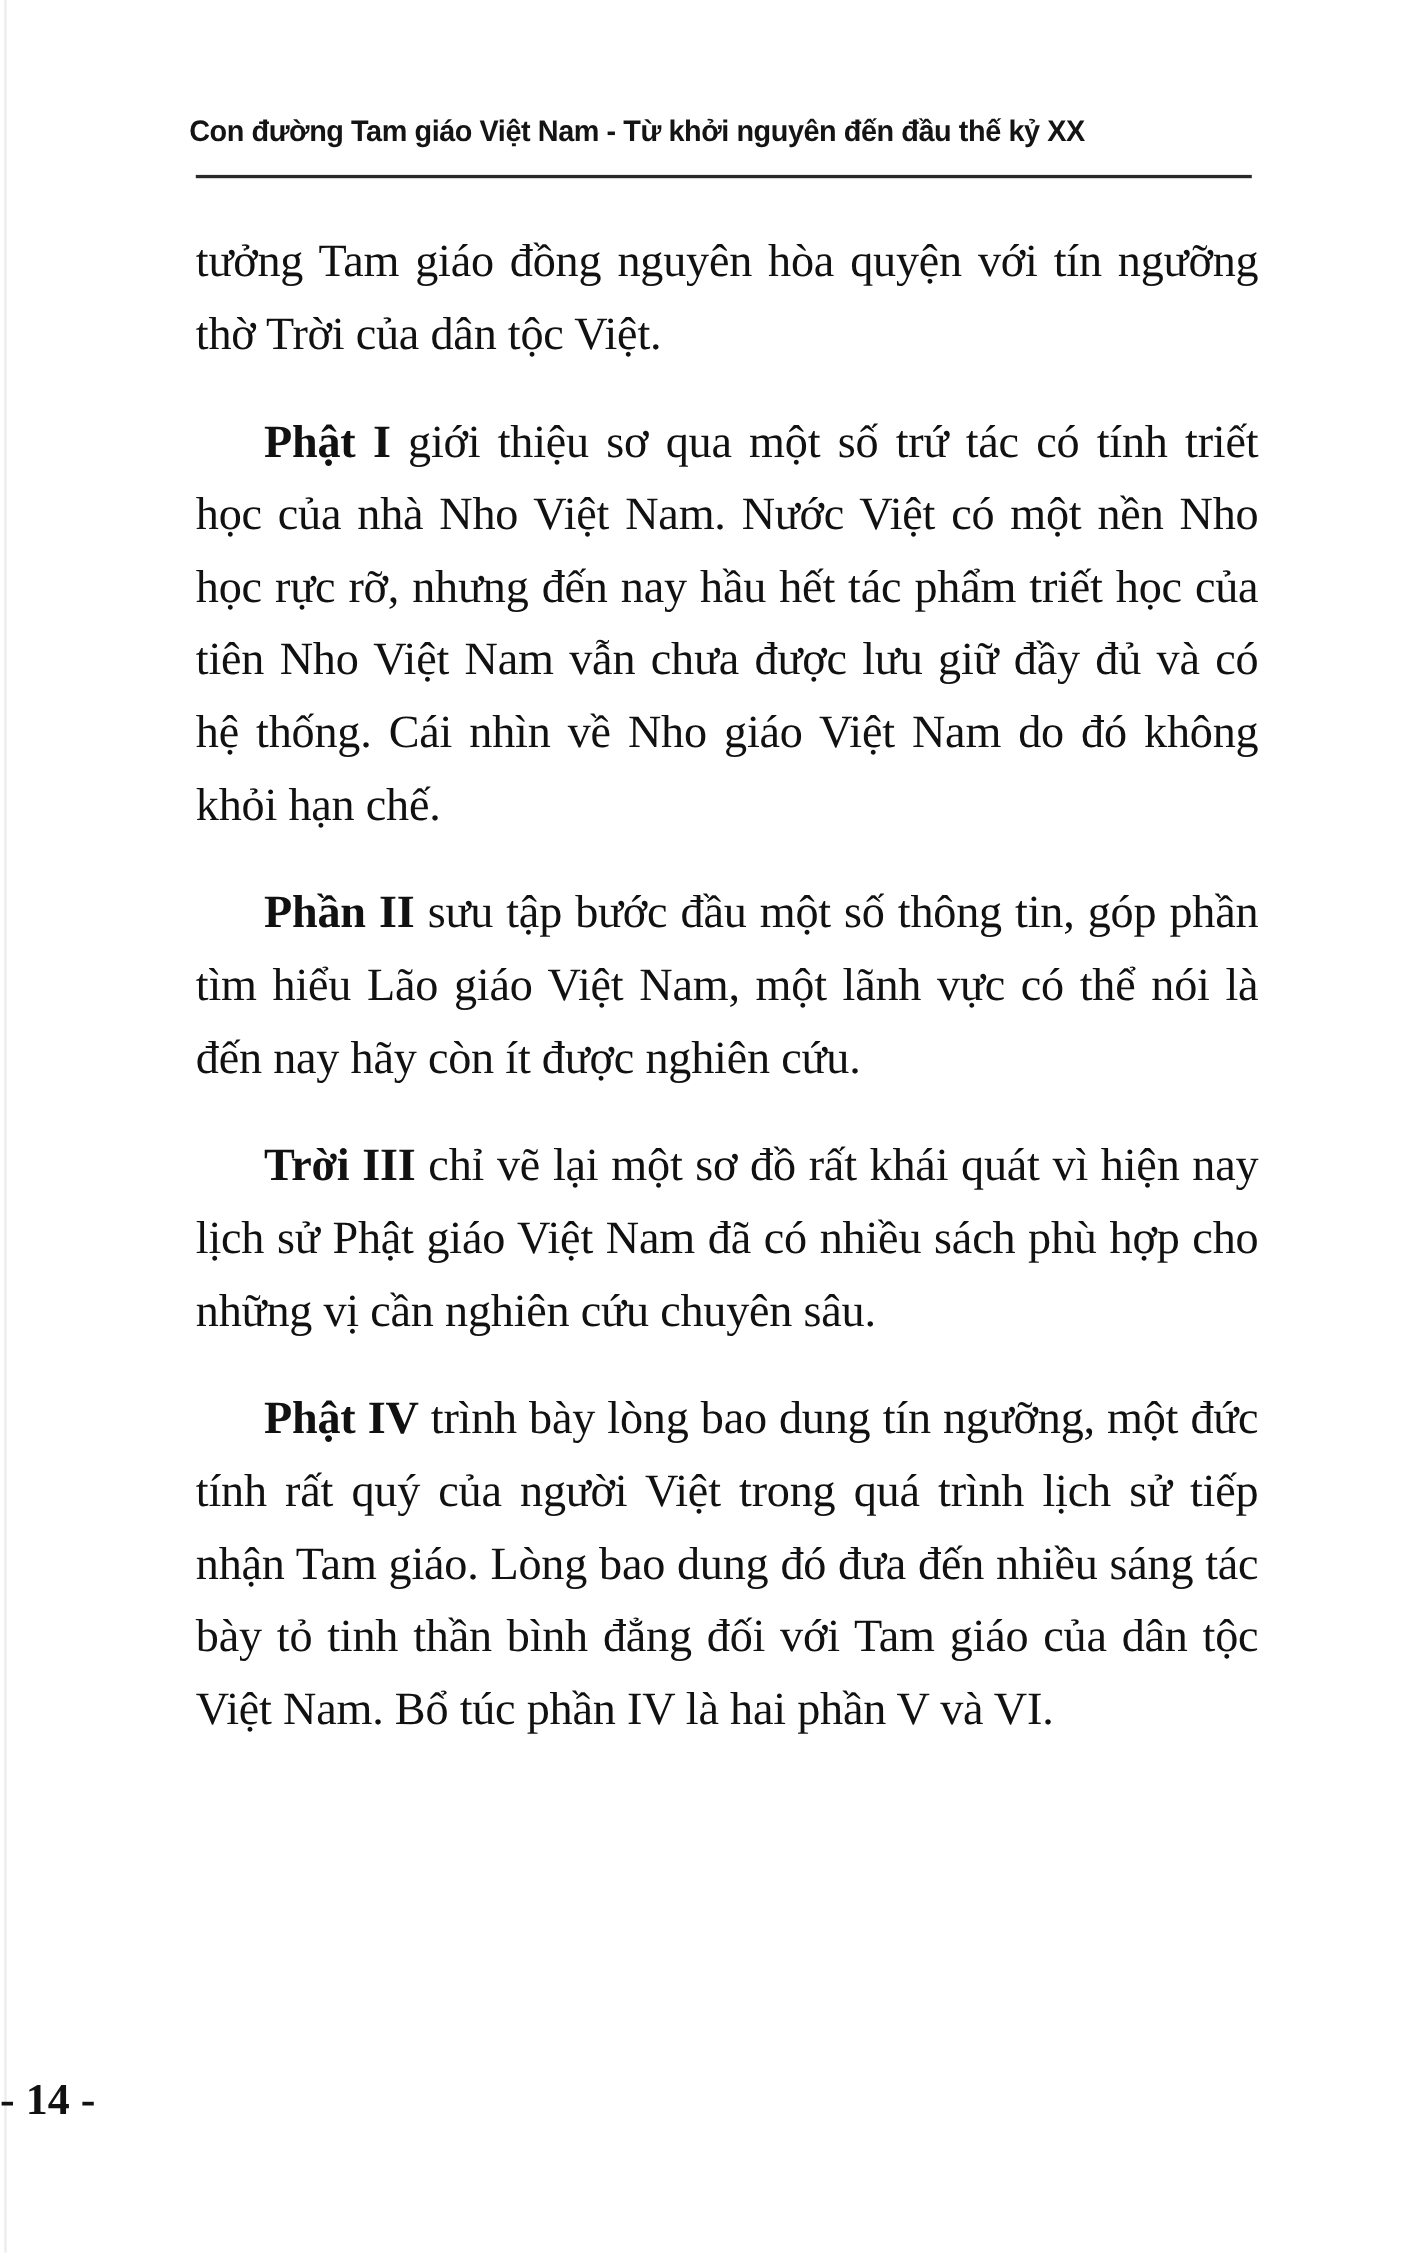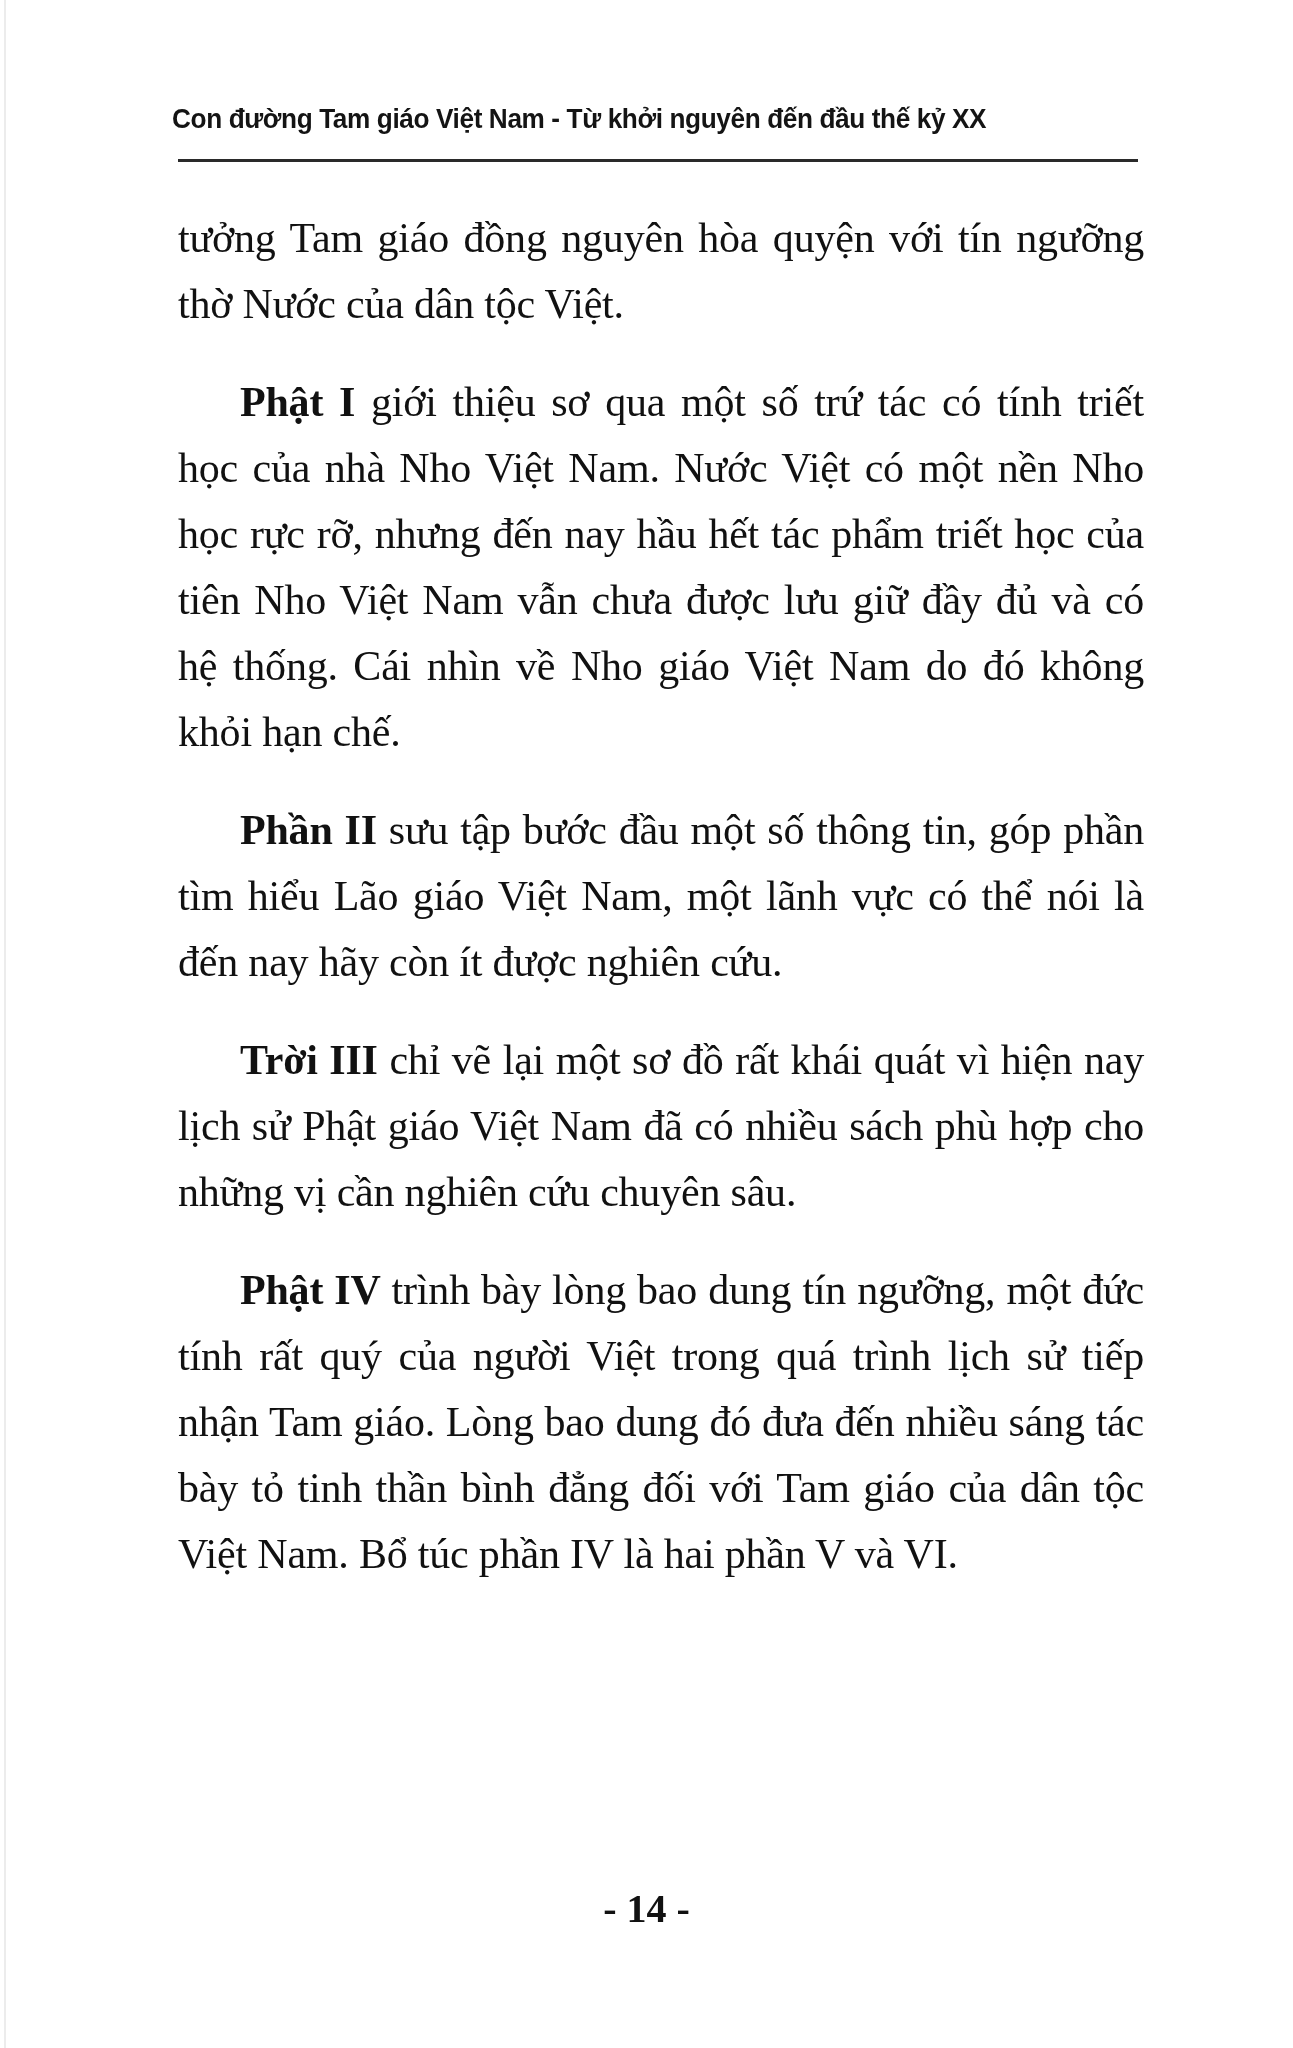--- a/index.html
+++ b/index.html
@@ -62,37 +62,37 @@
       text-indent: 62px;
     }
     .para .lead {
       font-weight: bold;
     }
     .page-number {
       position: absolute;
       left: 0;
       width: 1293px;
       top: 1885px;
-      text-align: center;
+      text-align: left;
       font-size: 40px;
       font-weight: bold;
       color: #111111;
     }
   </style>
 </head>
 <body>
 
 <div class="page-edge"></div>
 
 <div class="running-header">Con đường Tam giáo Việt Nam - Từ khởi nguyên đến đầu thế kỷ XX</div>
 <div class="header-rule"></div>
 
 <div class="body-text">
   <p class="para">
-    <span>tưởng Tam giáo đồng nguyên hòa quyện với tín ngưỡng thờ Nước của dân tộc Việt.</span>
+    <span>tưởng Tam giáo đồng nguyên hòa quyện với tín ngưỡng thờ Trời của dân tộc Việt.</span>
   </p>
   <p class="para indent"><span class="lead">Phật I</span><span> giới thiệu sơ qua một số trứ tác có tính triết học của nhà Nho Việt Nam. Nước Việt có một nền Nho học rực rỡ, nhưng đến nay hầu hết tác phẩm triết học của tiên Nho Việt Nam vẫn chưa được lưu giữ đầy đủ và có hệ thống. Cái nhìn về Nho giáo Việt Nam do đó không khỏi hạn chế.</span></p>
   <p class="para indent"><span class="lead">Phần II</span><span> sưu tập bước đầu một số thông tin, góp phần tìm hiểu Lão giáo Việt Nam, một lãnh vực có thể nói là đến nay hãy còn ít được nghiên cứu.</span></p>
   <p class="para indent"><span class="lead">Trời III</span><span> chỉ vẽ lại một sơ đồ rất khái quát vì hiện nay lịch sử Phật giáo Việt Nam đã có nhiều sách phù hợp cho những vị cần nghiên cứu chuyên sâu.</span></p>
   <p class="para indent"><span class="lead">Phật IV</span><span> trình bày lòng bao dung tín ngưỡng, một đức tính rất quý của người Việt trong quá trình lịch sử tiếp nhận Tam giáo. Lòng bao dung đó đưa đến nhiều sáng tác bày tỏ tinh thần bình đẳng đối với Tam giáo của dân tộc Việt Nam. Bổ túc phần IV là hai phần V và VI.</span></p>
 </div>
 
 <div class="page-number">- 14 -</div>
 
 </body></html>

